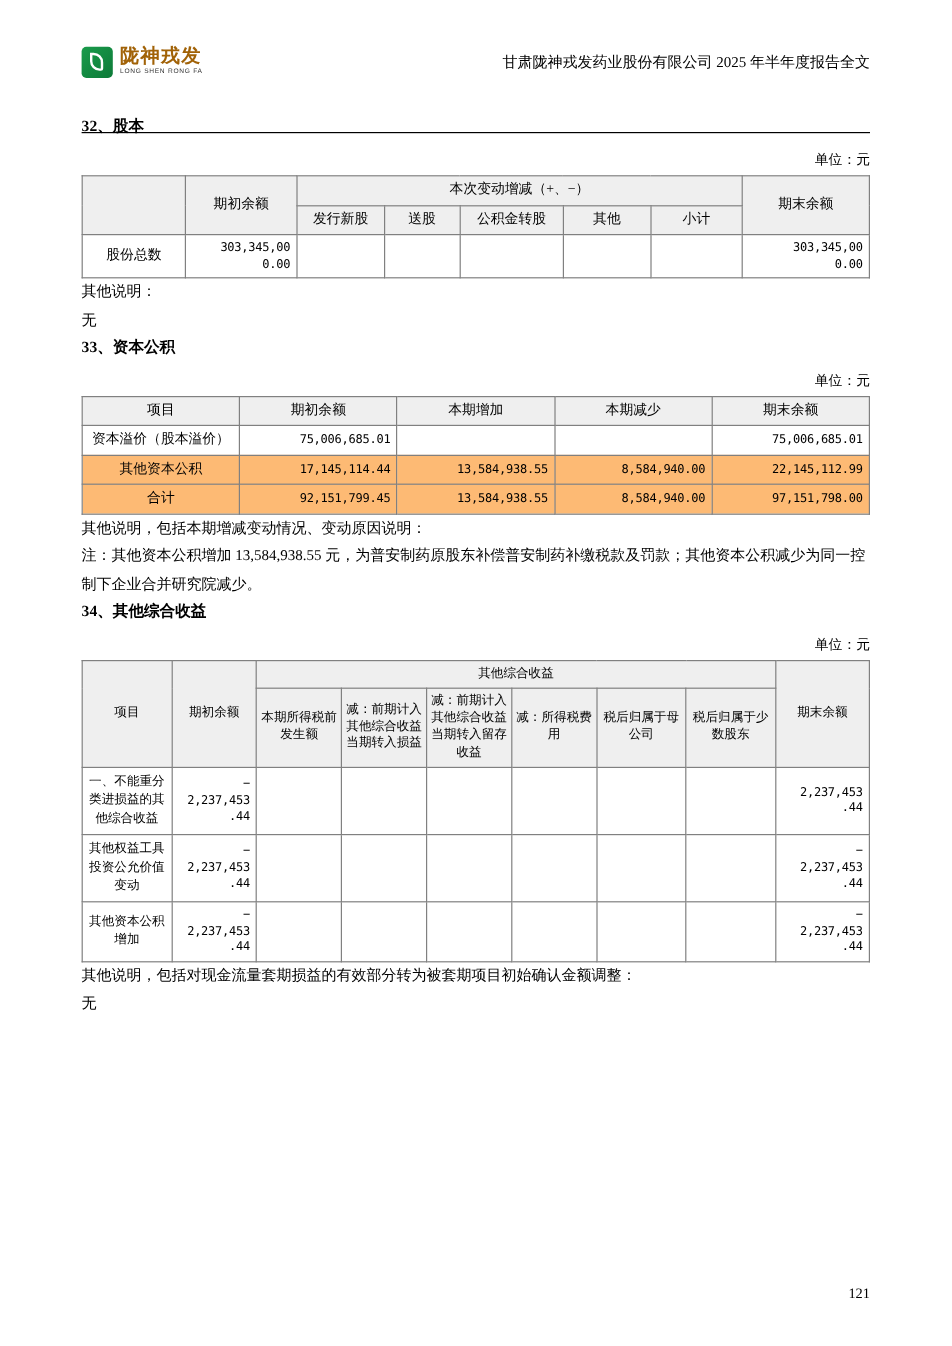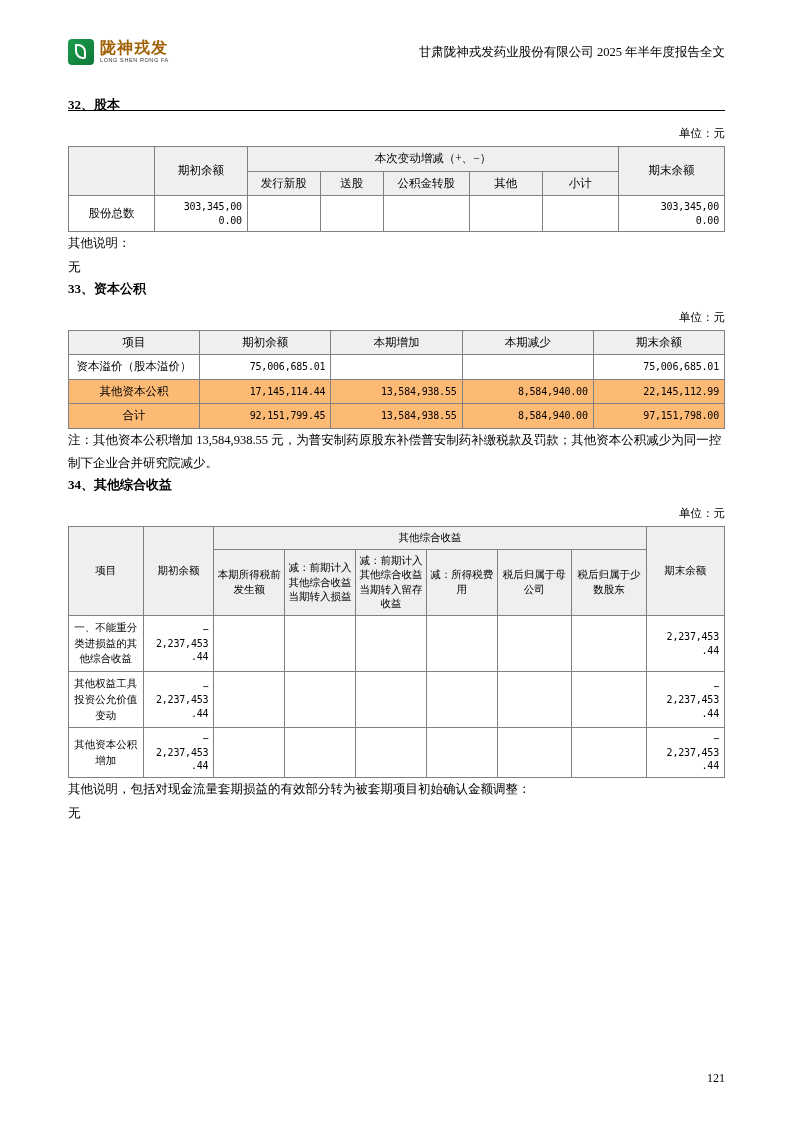--- a/index.html
+++ b/index.html
@@ -264,20 +264,21 @@
         <tr class="shade">
           <td class="lbl">合计</td>
           <td class="num">92,151,799.45</td>
           <td class="num">13,584,938.55</td>
           <td class="num">8,584,940.00</td>
           <td class="num">97,151,798.00</td>
         </tr>
       </tbody>
     </table>
 
+    <p class="para para-gap">其他说明，包括本期增减变动情况、变动原因说明：</p>
     <p class="para para-gap">注：其他资本公积增加 13,584,938.55 元，为普安制药原股东补偿普安制药补缴税款及罚款；其他资本公积减少为同一控制下企业合并研究院减少。</p>
 
     <h3 class="section sec-gap">34、其他综合收益</h3>
 
     <div class="unit-line">单位：元</div>
 
     <table class="ftab t3">
       <colgroup>
         <col style="width:10%">
         <col style="width:9.5%">

